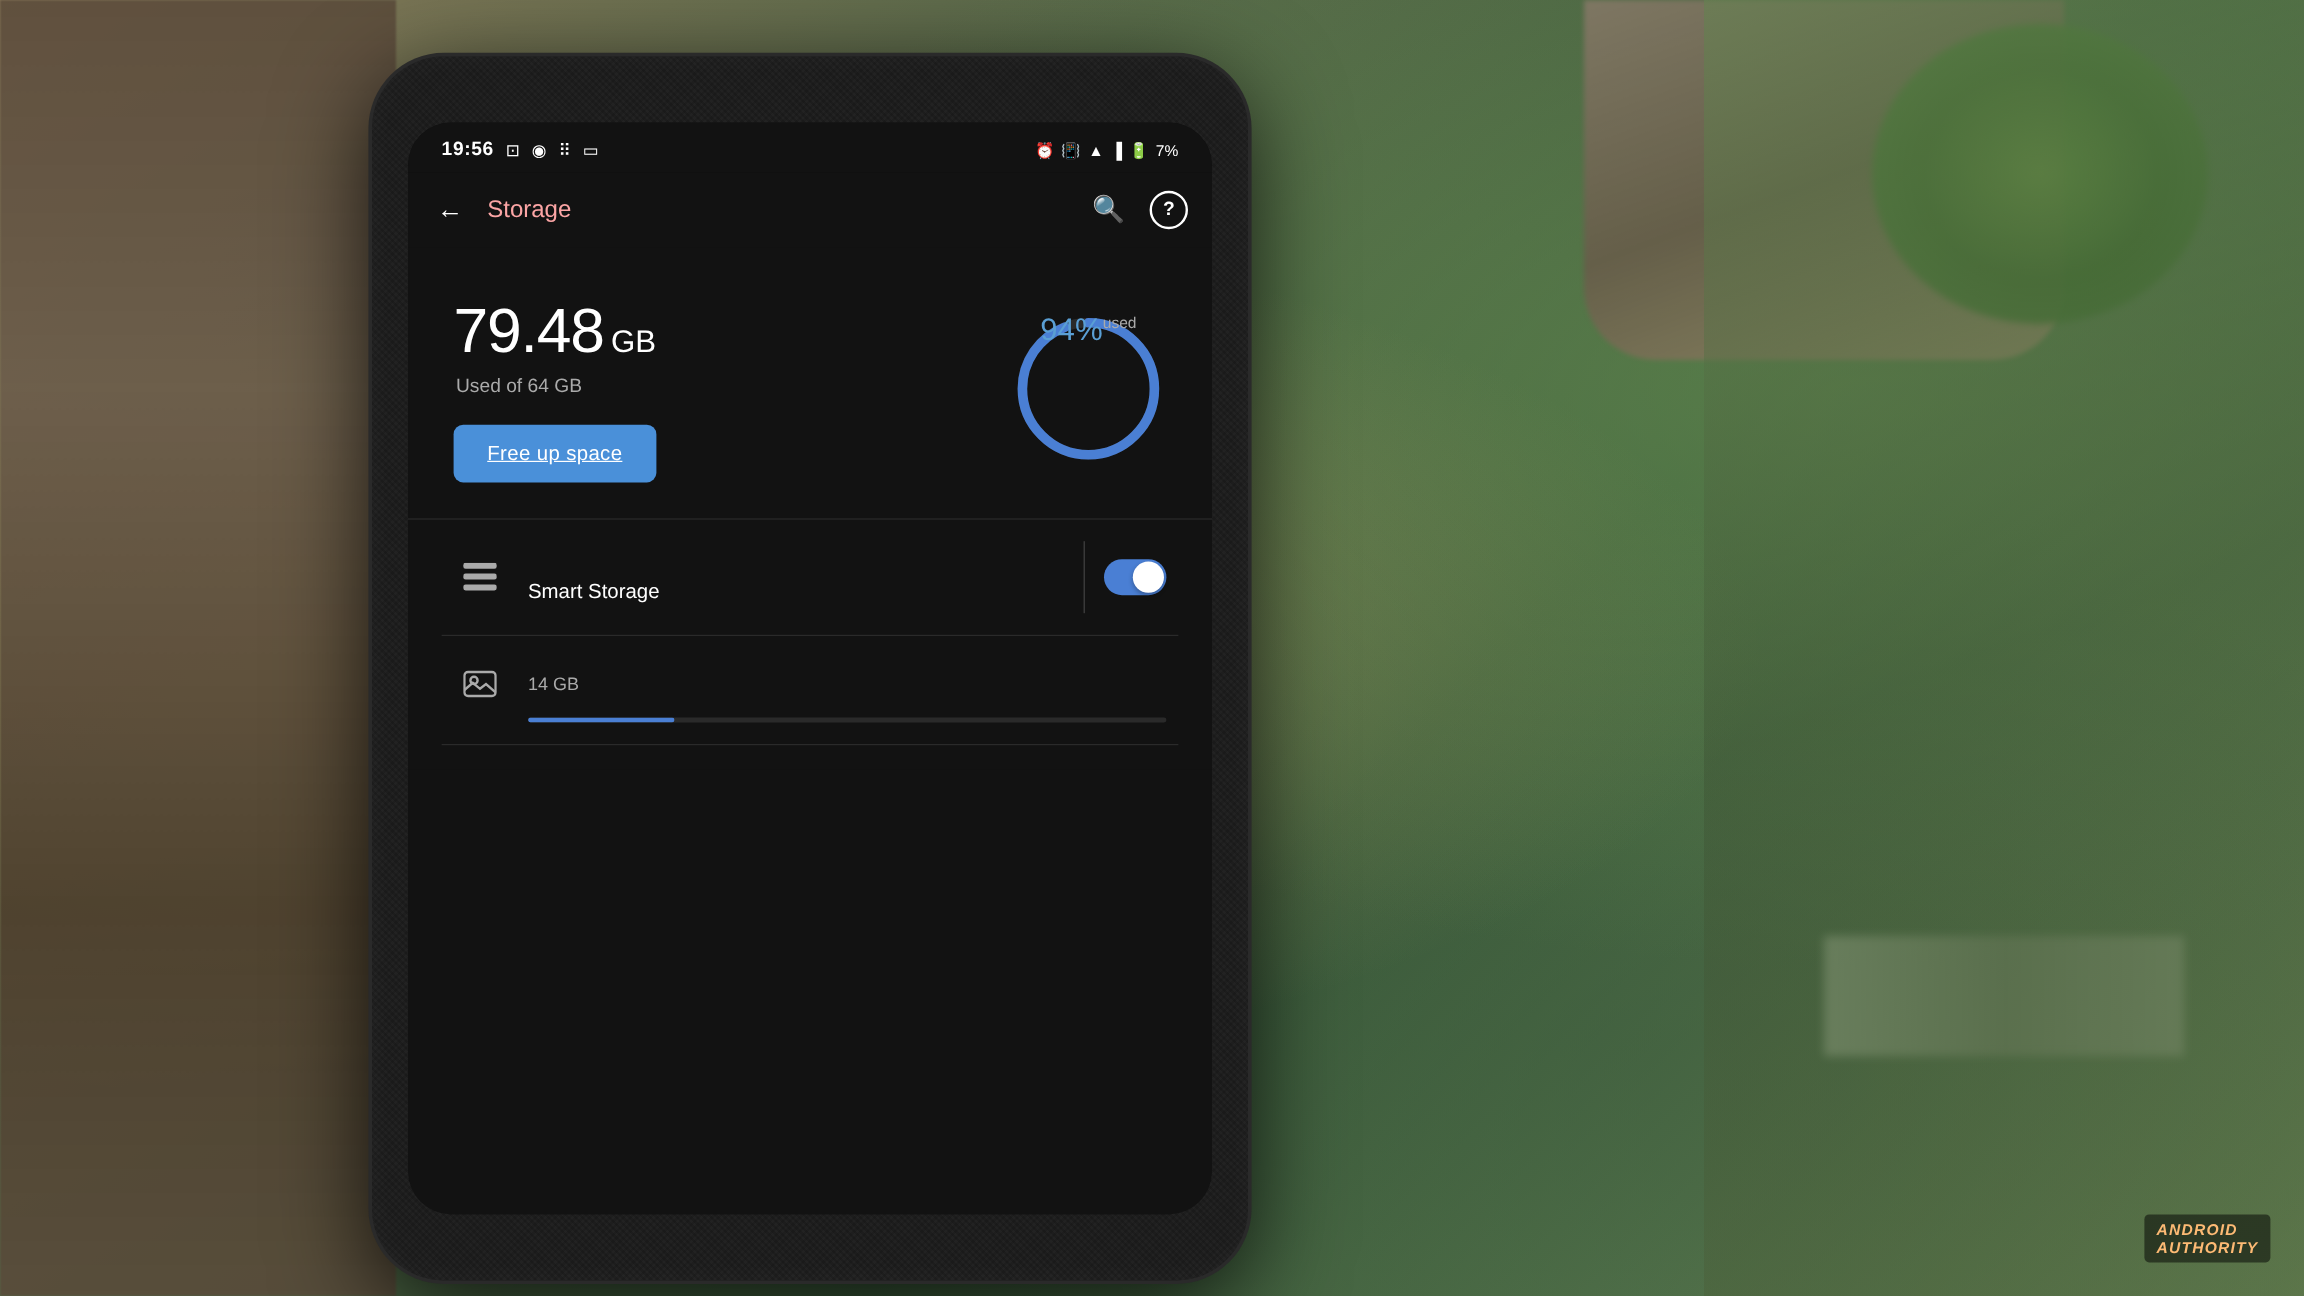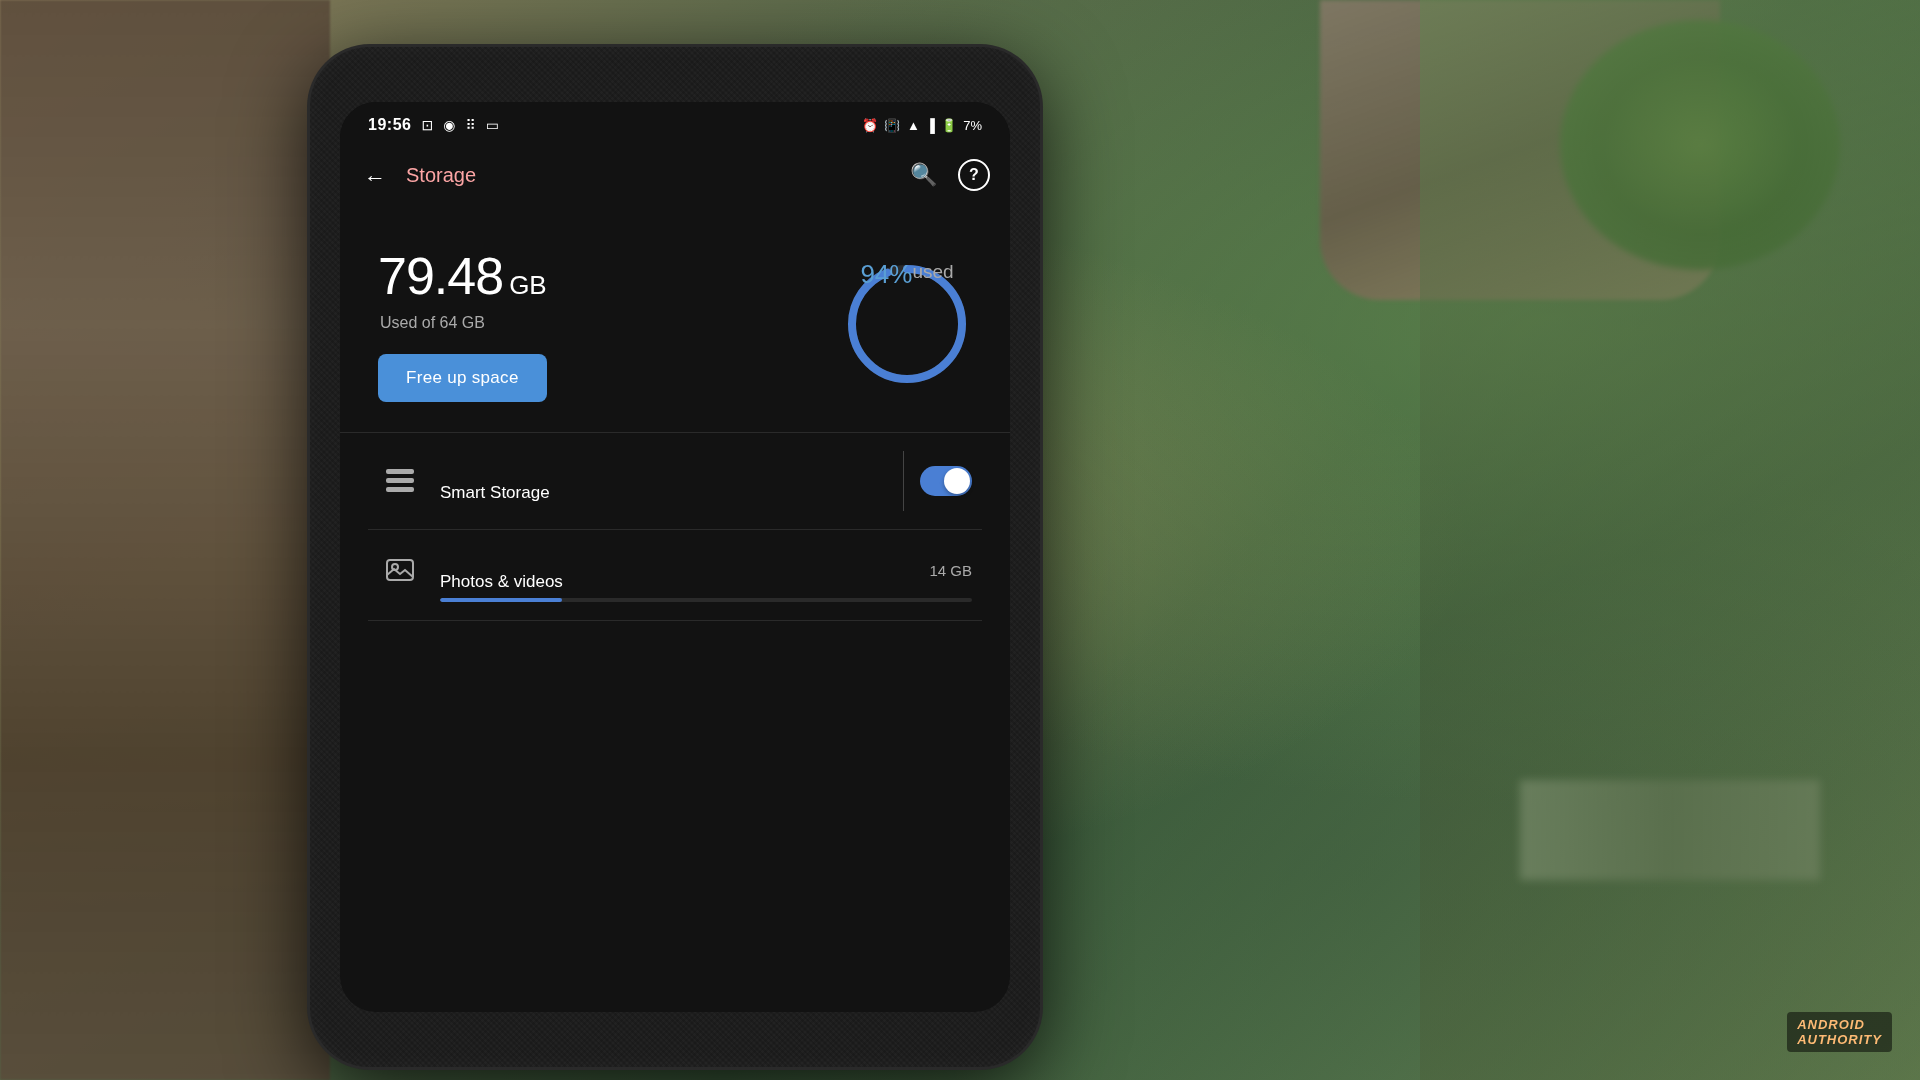--- a/index.html
+++ b/index.html
@@ -225,20 +225,21 @@
       margin-top: 14px;
       background: #4a90d9;
       border: none;
       border-radius: 8px;
       padding: 14px 28px;
       font-size: 17px;
       color: #ffffff;
       font-weight: 500;
       cursor: pointer;
       letter-spacing: 0.3px;
+      text-decoration: underline;
     }
 
     
     .circle-progress {
       position: relative;
       width: 130px;
       height: 130px;
     }
 
     .circle-progress svg {
@@ -252,21 +253,21 @@
       justify-content: center;
     }
 
     .circle-percent {
       font-size: 26px;
       font-weight: 500;
       color: #5a9fd4;
     }
 
     .circle-label {
-      font-size: 19px;
+      font-size: 13px;
       color: #aaaaaa;
       margin-top: 2px;
     }
 
     
     .divider {
       height: 1px;
       background: #2a2a2a;
       margin: 0 -28px;
     }
@@ -497,23 +498,20 @@
         <div class="list-item" style="flex-direction:column;align-items:flex-start;">
           <div style="display:flex;align-items:center;width:100%;">
             <div class="list-icon">
 
               <svg width="28" height="26" viewBox="0 0 28 26" fill="none">
                 <rect x="1" y="3" width="26" height="20" rx="3" stroke="#aaaaaa" stroke-width="2" fill="none"></rect>
                 <circle cx="9" cy="10" r="3" stroke="#aaaaaa" stroke-width="2" fill="none"></circle>
                 <polyline points="1,18 8,12 14,17 19,13 27,20" stroke="#aaaaaa" stroke-width="2" fill="none"></polyline>
               </svg>
             </div>
-            <div class="list-content">
-              <div class="list-title">Photos &amp; videos</div>
-            </div>
             <div class="list-right">
               <span class="list-size">14 GB</span>
             </div>
           </div>
           <div style="width:100%;padding-left:62px;">
             <div class="progress-bar">
               <div class="progress-fill" style="width:23%;"></div>
             </div>
           </div>
         </div>

